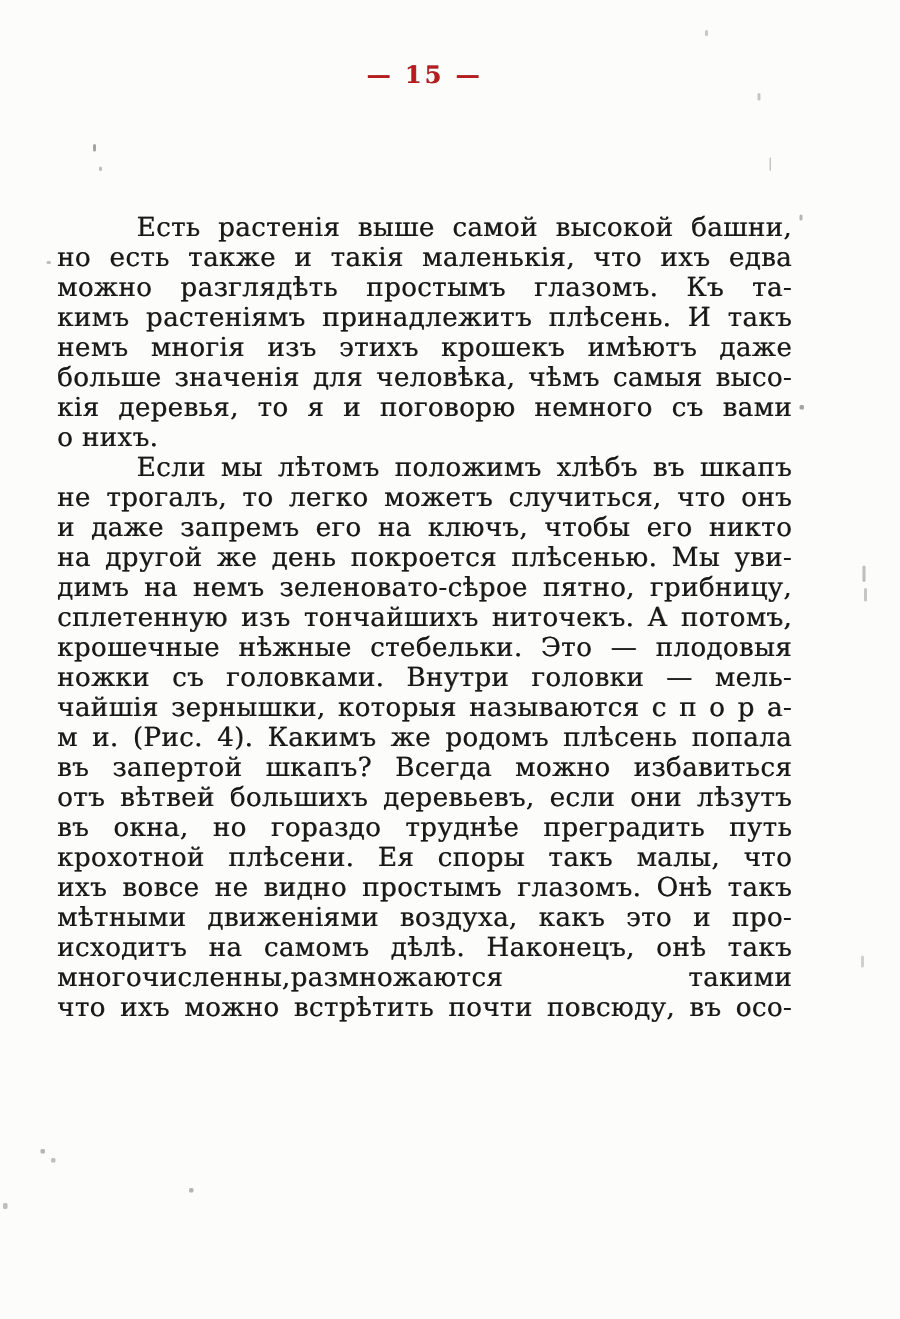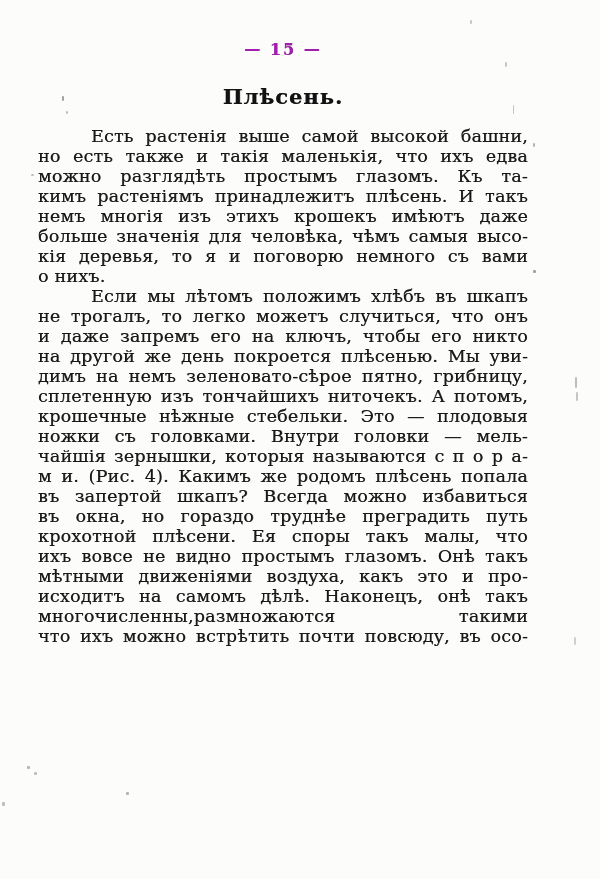--- a/index.html
+++ b/index.html
@@ -18,39 +18,39 @@
   }
   .page-number {
     position: absolute;
     top: 40px;
     left: 38px;
     width: 490px;
     text-align: center;
     font-size: 16px;
     font-weight: 700;
     letter-spacing: 2px;
-    color: #a21caf;
+    color: #b91c1c;
     text-shadow: 0.3px 0 0 rgba(20,20,20,0.6);
   }
   .page-title {
     position: absolute;
     top: 84px;
     left: 38px;
     width: 490px;
     margin: 0;
     text-align: center;
     font-size: 21px;
     font-weight: 700;
     letter-spacing: 1px;
     color: #121212;
     text-shadow: 0.4px 0 0 rgba(15,15,15,0.7);
   }
   .text-block {
     position: absolute;
-    top: 126px;
+    top: 142px;
     left: 38px;
     width: 490px;
   }
   .paragraph { margin: 0; padding: 0; }
   .line {
     height: 20px;
     line-height: 20px;
     font-size: 17.5px;
     letter-spacing: 0.2px;
     text-align: justify;
@@ -68,21 +68,20 @@
     border-radius: 1px;
   }
 </style>
 </head>
 <body>
 
 <div class="page">
 
   <div class="page-number">— 15 —</div>
 
-  <h1 class="page-title">Плѣсень.</h1>
 
   <div class="text-block">
       <div class="paragraph">
         <div class="line first">Есть растенія выше самой высокой башни,</div>
         <div class="line">но есть также и такія маленькія, что ихъ едва</div>
         <div class="line">можно разглядѣть простымъ глазомъ. Къ та-</div>
         <div class="line">кимъ растеніямъ принадлежитъ плѣсень. И такъ</div>
         <div class="line">немъ многія изъ этихъ крошекъ имѣютъ даже</div>
         <div class="line">больше значенія для человѣка, чѣмъ самыя высо-</div>
         <div class="line">кія деревья, то я и поговорю немного съ вами</div>
@@ -93,20 +92,21 @@
         <div class="line">не трогалъ, то легко можетъ случиться, что онъ</div>
         <div class="line">и даже запремъ его на ключъ, чтобы его никто</div>
         <div class="line">на другой же день покроется плѣсенью. Мы уви-</div>
         <div class="line">димъ на немъ зеленовато-сѣрое пятно, грибницу,</div>
         <div class="line">сплетенную изъ тончайшихъ ниточекъ. А потомъ,</div>
         <div class="line">крошечные нѣжные стебельки. Это — плодовыя</div>
         <div class="line">ножки съ головками. Внутри головки — мель-</div>
         <div class="line">чайшія зернышки, которыя называются с п о р а-</div>
         <div class="line">м и. (Рис. 4). Какимъ же родомъ плѣсень попала</div>
         <div class="line">въ запертой шкапъ? Всегда можно избавиться</div>
+        <div class="line">отъ вѣтвей большихъ деревьевъ, если они лѣзутъ</div>
         <div class="line">въ окна, но гораздо труднѣе преградить путь</div>
         <div class="line">крохотной плѣсени. Ея споры такъ малы, что</div>
         <div class="line">ихъ вовсе не видно простымъ глазомъ. Онѣ такъ</div>
         <div class="line">мѣтными движеніями воздуха, какъ это и про-</div>
         <div class="line">исходитъ на самомъ дѣлѣ. Наконецъ, онѣ такъ</div>
         <div class="line">многочисленны,размножаются такими милліонами,</div>
         <div class="line">что ихъ можно встрѣтить почти повсюду, въ осо-</div>
       </div>
     </div>
 

